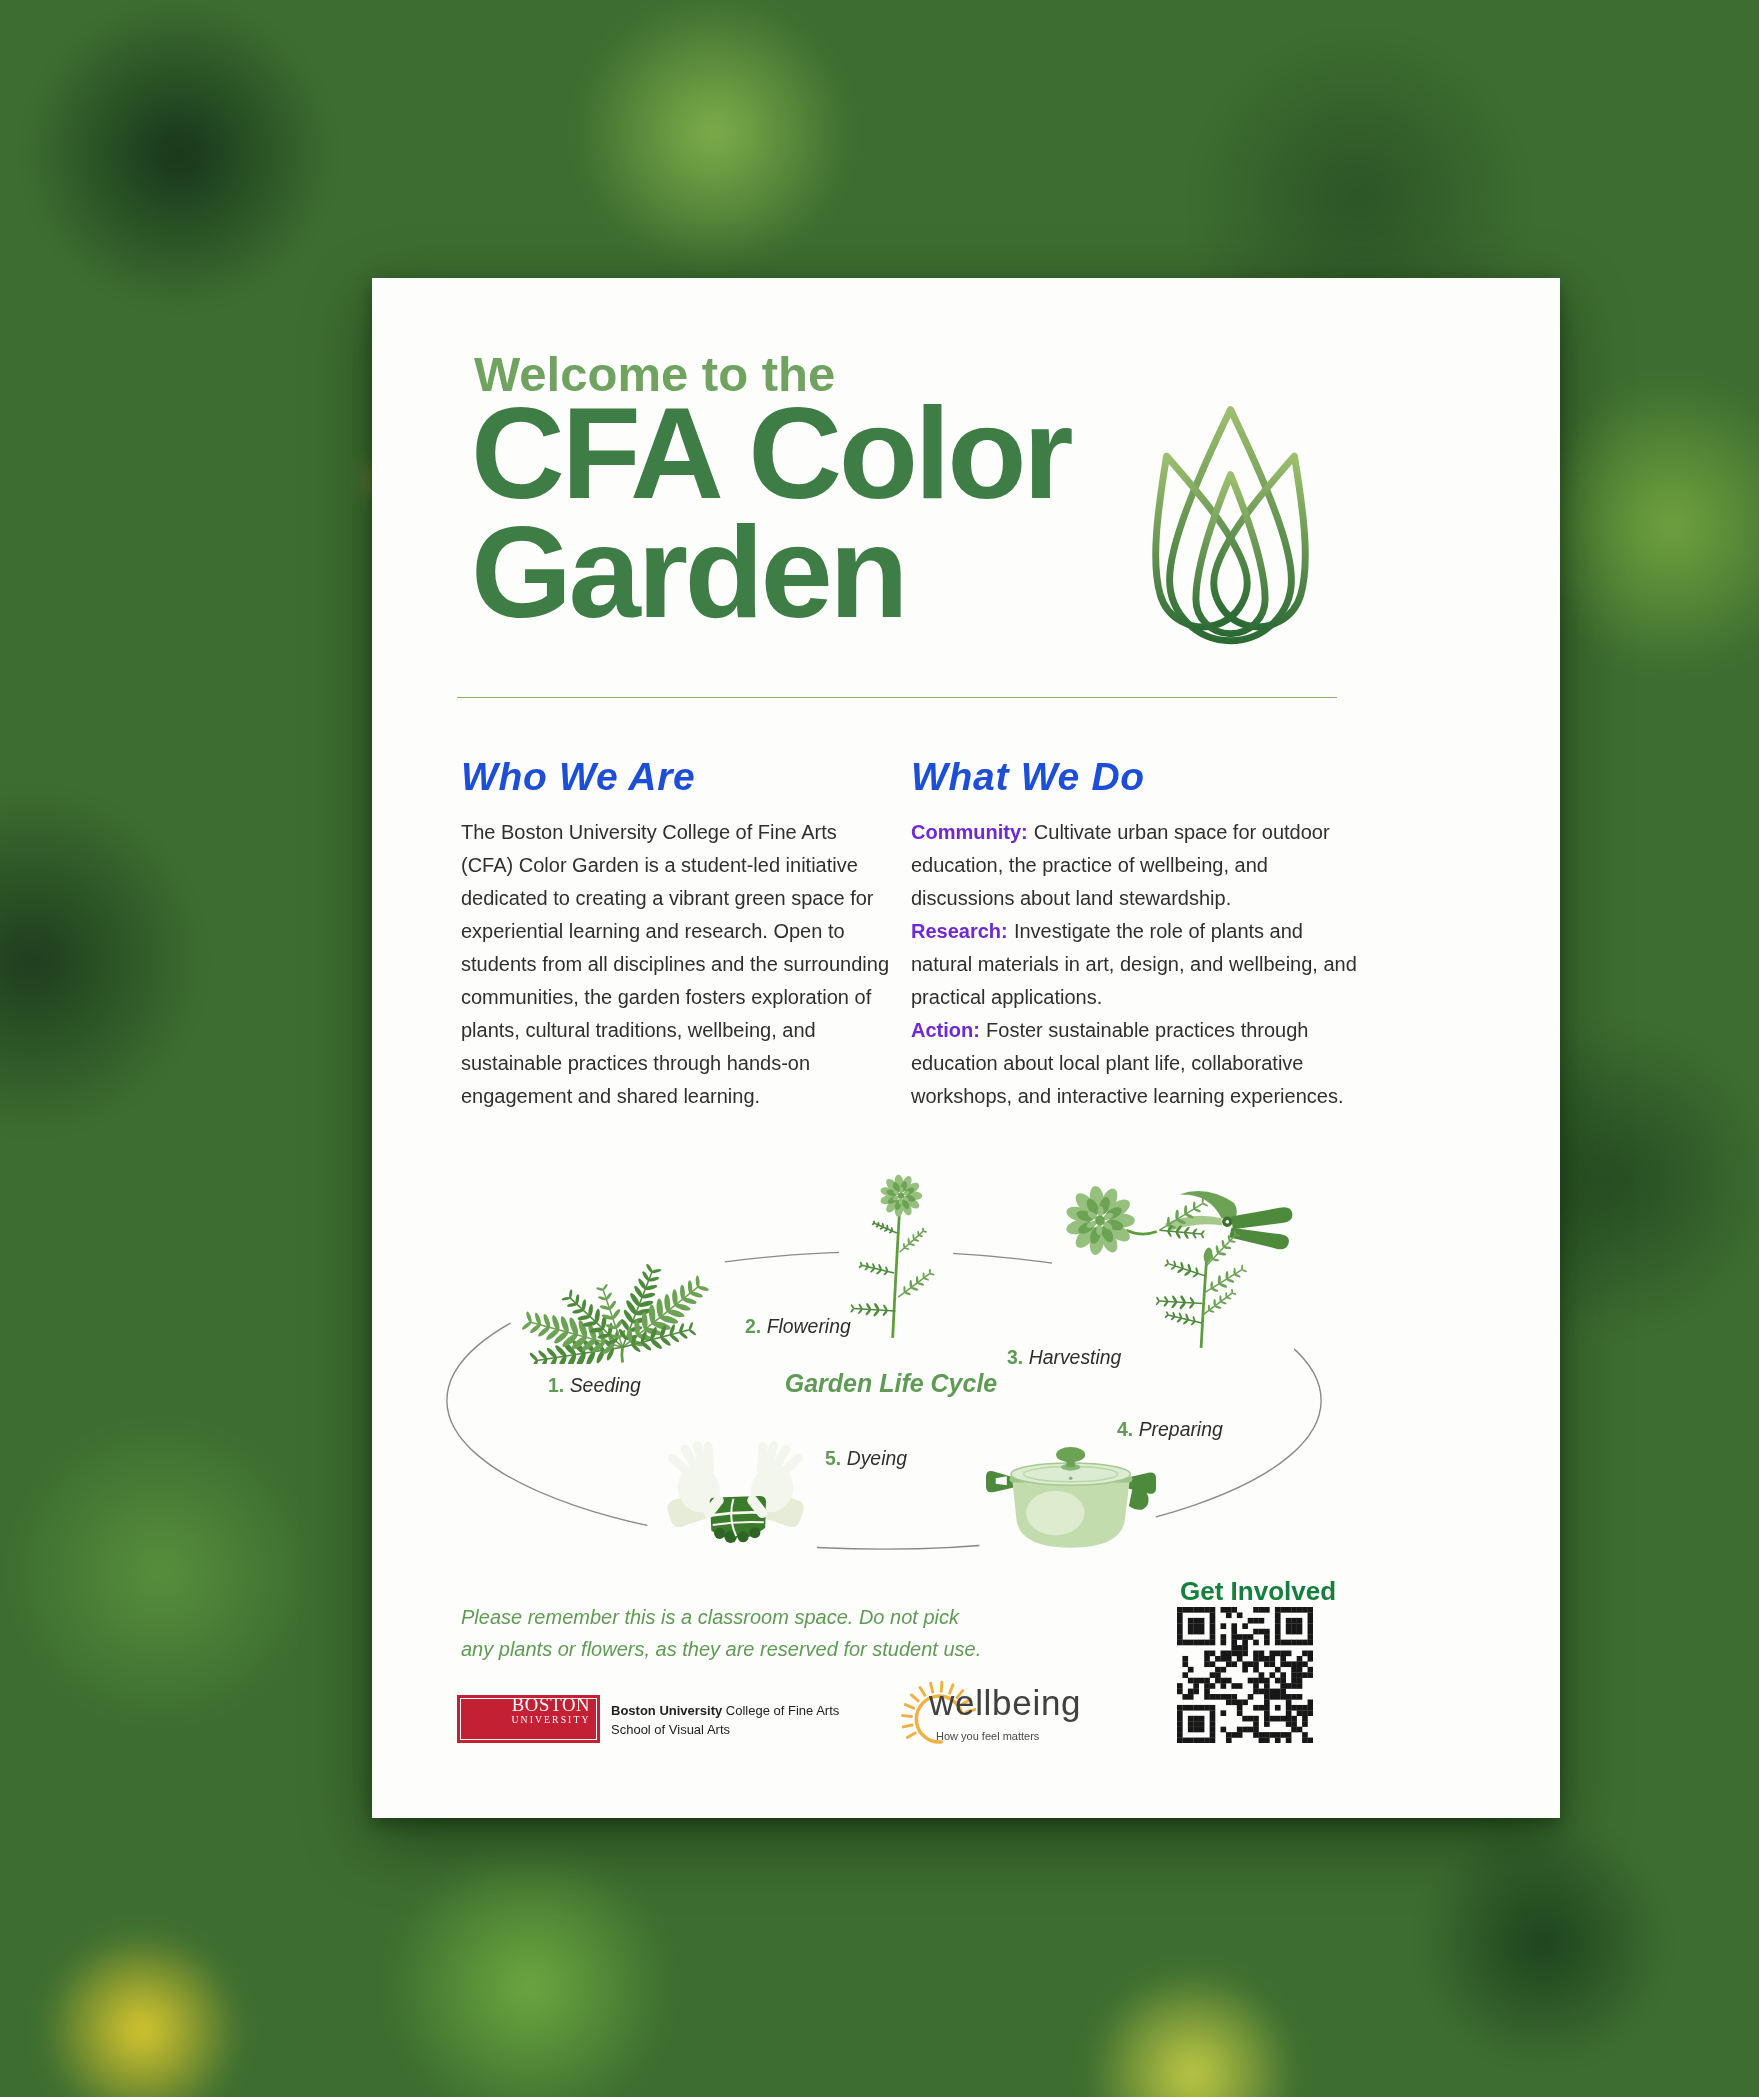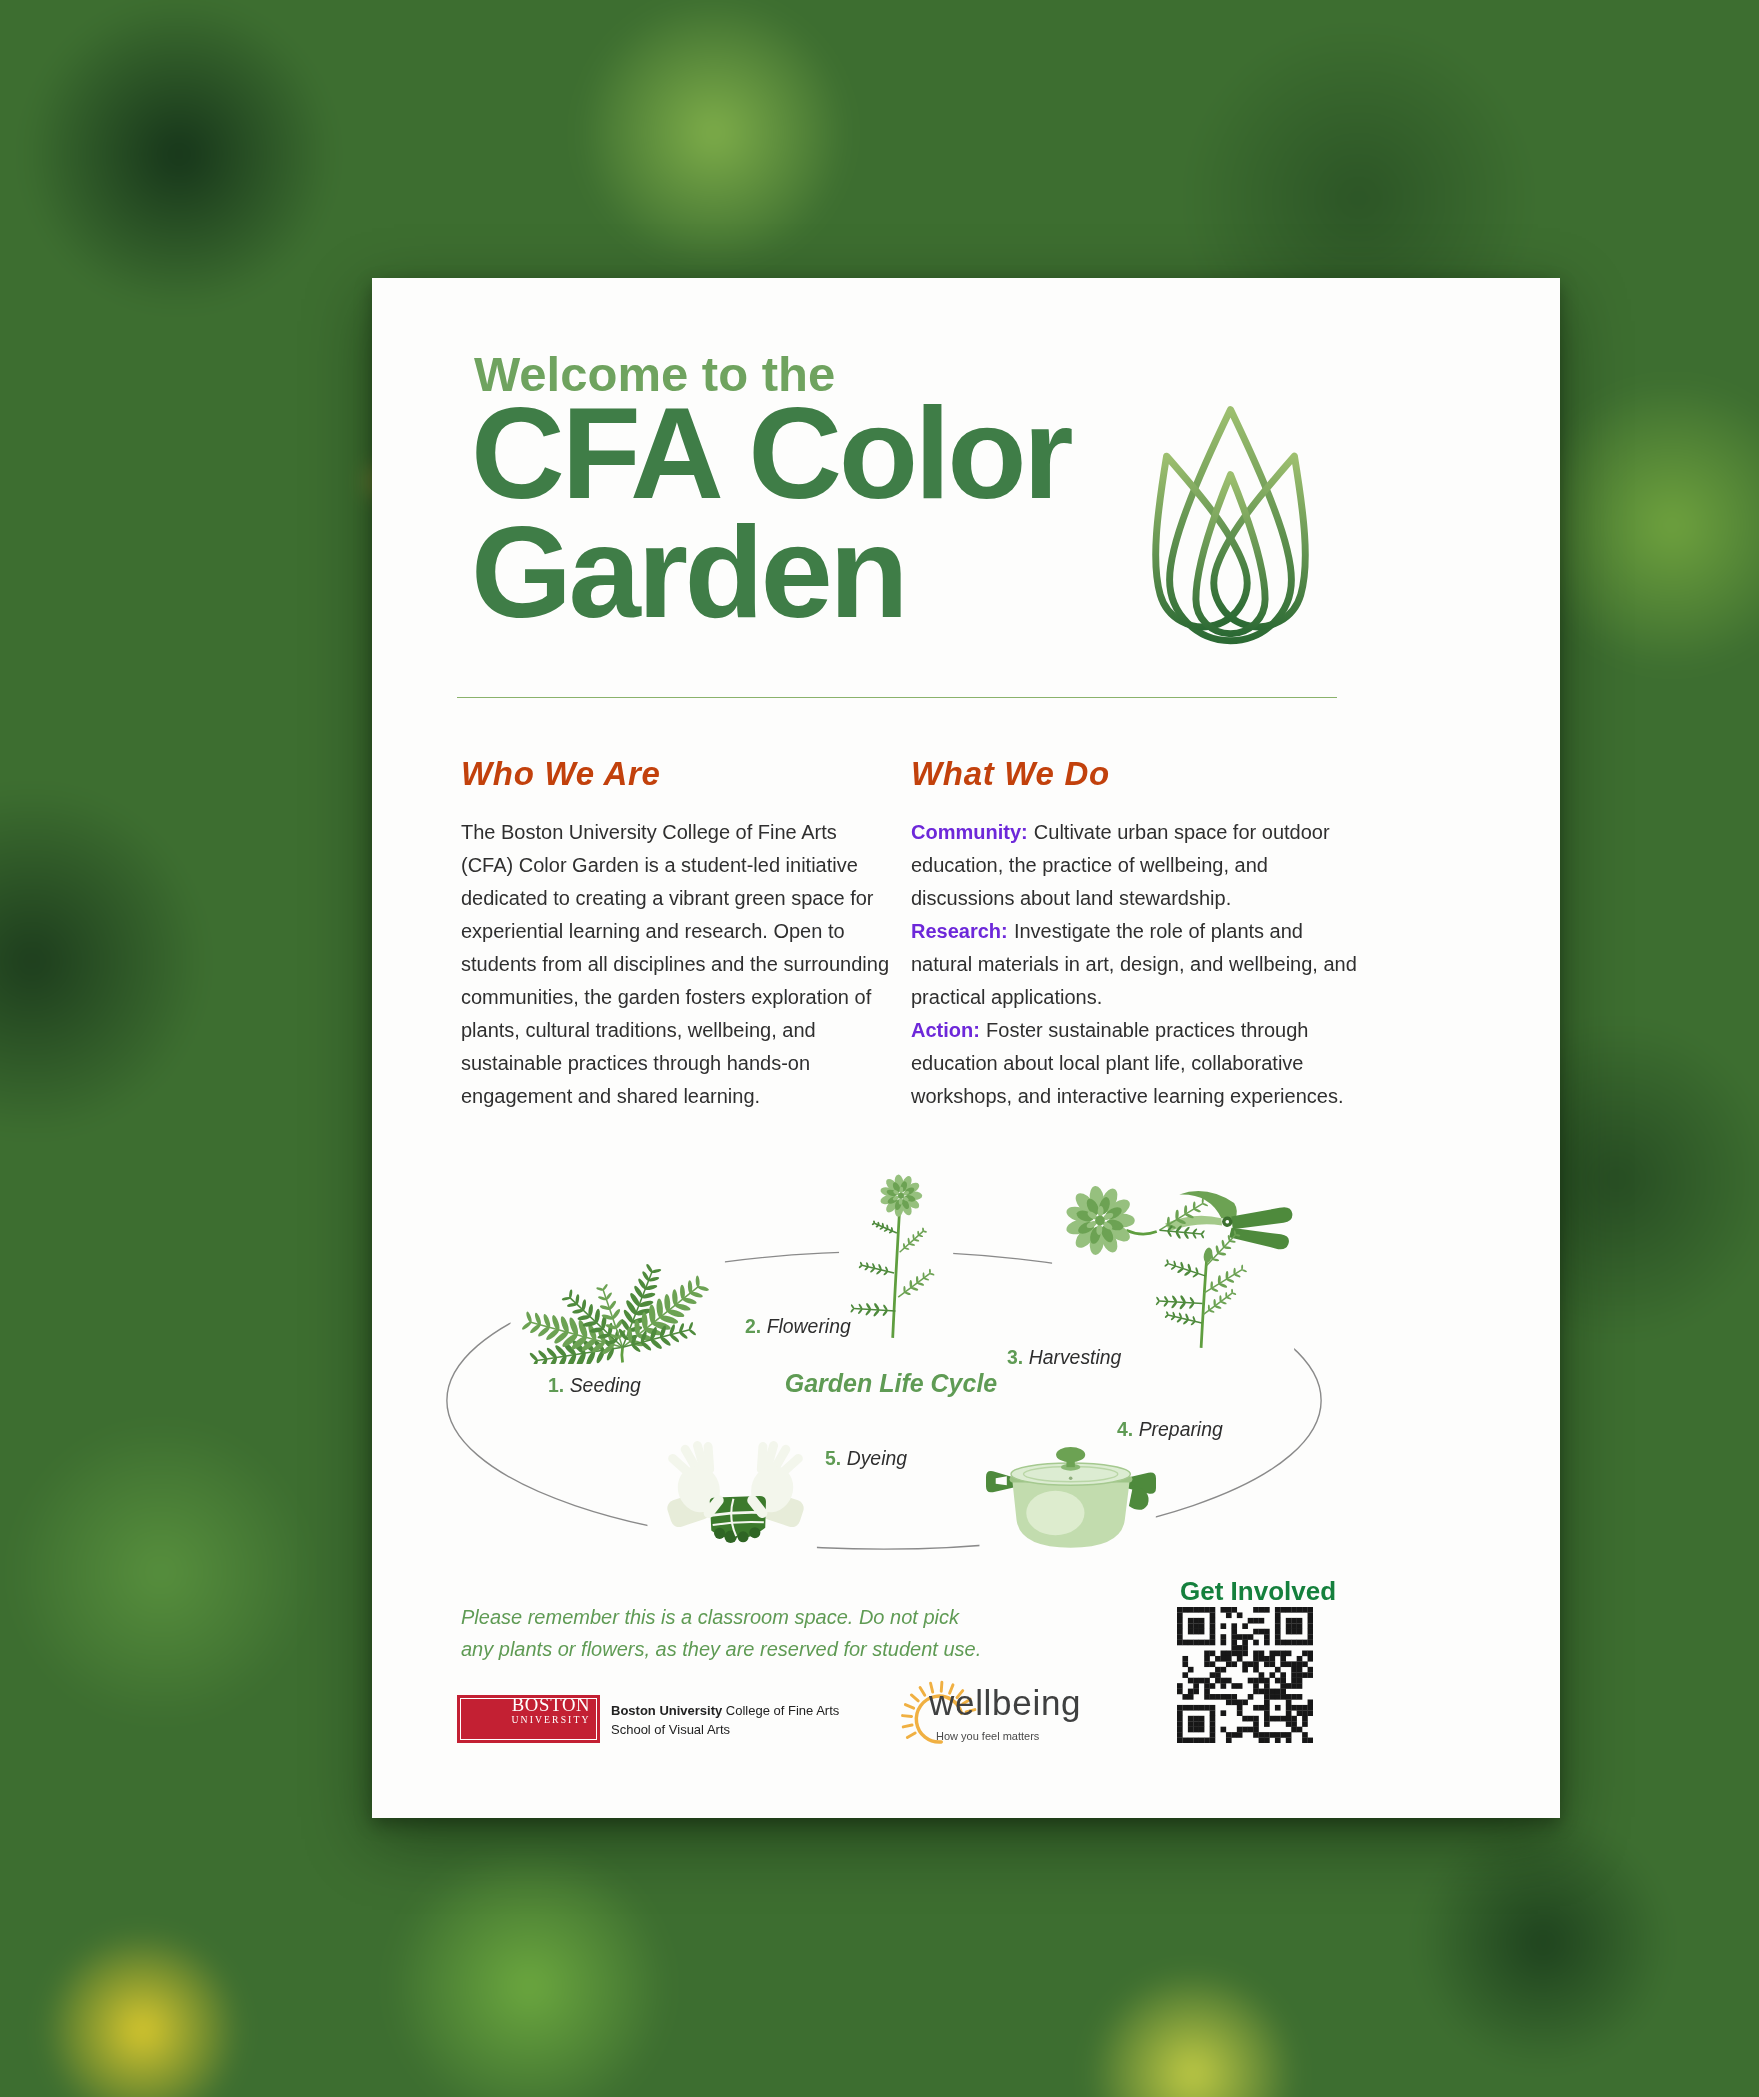--- a/index.html
+++ b/index.html
@@ -31,21 +31,21 @@
   .poster{
     position:absolute;left:372px;top:278px;width:1188px;height:1540px;
     background:#fdfdfc;box-shadow:0 21px 62px rgba(0,18,0,.45),0 5.5px 16.6px rgba(0,0,0,.3);
   }
   .abs{position:absolute;}
   
   .eyebrow{left:102px;top:68px;font-size:49px;font-weight:bold;color:#6fa35f;letter-spacing:0px;}
   .big-title{left:99px;top:116px;font-size:130px;line-height:119px;font-weight:bold;color:#3f7d47;letter-spacing:-3.5px;}
   .divider{left:85px;top:419px;width:880px;height:1.4px;background:#8ab26b;}
   
-  .col-head{font-size:33px;font-weight:bold;font-style:italic;color:#c2410c;letter-spacing:0.7px;}
+  .col-head{font-size:39px;font-weight:bold;font-style:italic;color:#1d4ed8;letter-spacing:0.7px;}
   .who-head{left:89px;top:477px;}
   .what-head{left:539px;top:477px;}
   .body-col{font-size:20px;line-height:33px;color:#2f2f2f;}
   .who-body{left:89px;top:538px;width:430px;}
   .what-body{left:539px;top:538px;width:453px;}
   .what-item{margin:0;}
   .lead{color:#6d28d9;font-weight:bold;margin-right:6.2px;}
   
   .cyc-label{font-size:19.4px;color:#2e2e2e;font-style:italic;white-space:nowrap;}
   .cyc-num{color:#5f9b54;font-weight:bold;font-style:normal;margin-right:5.5px;}

